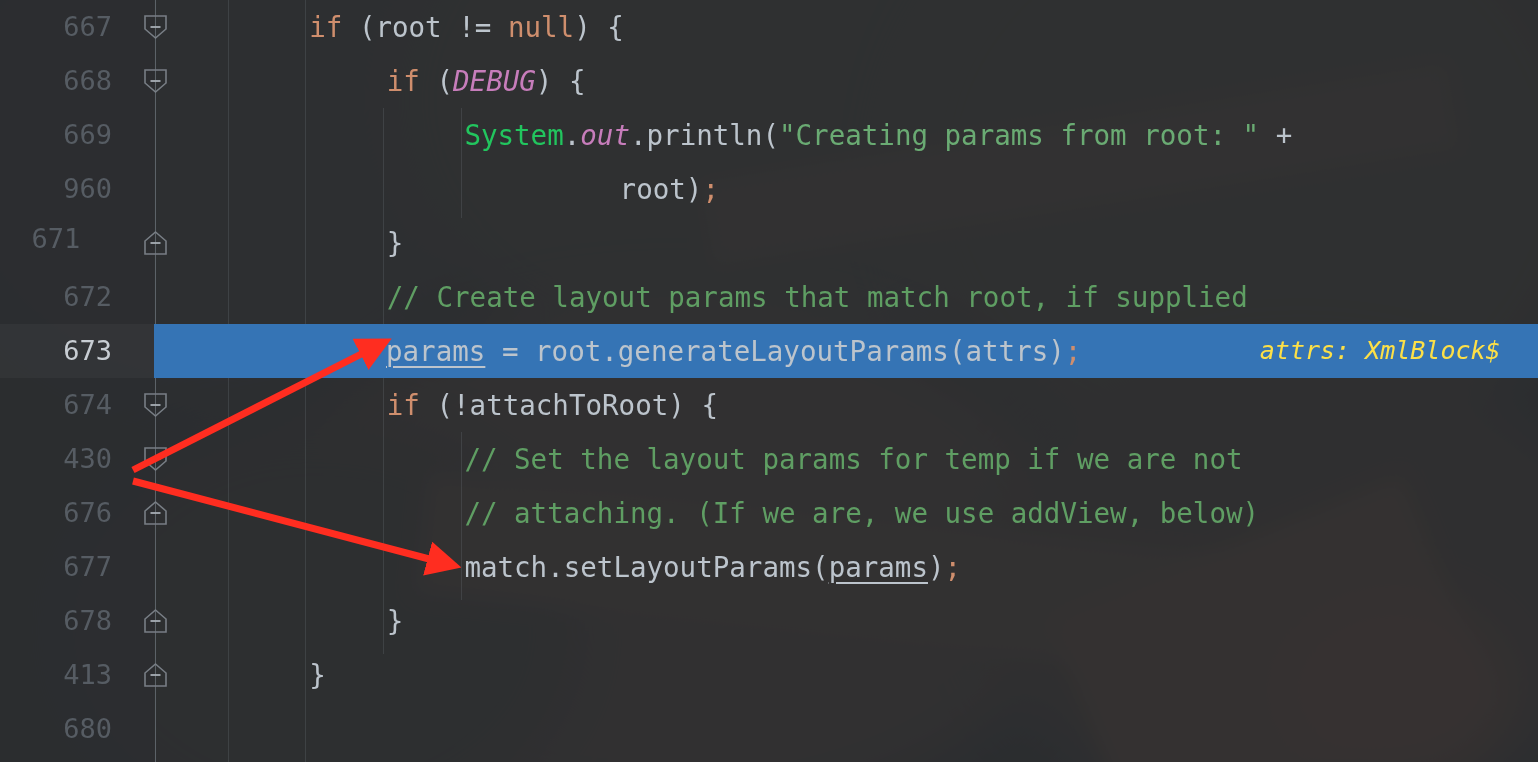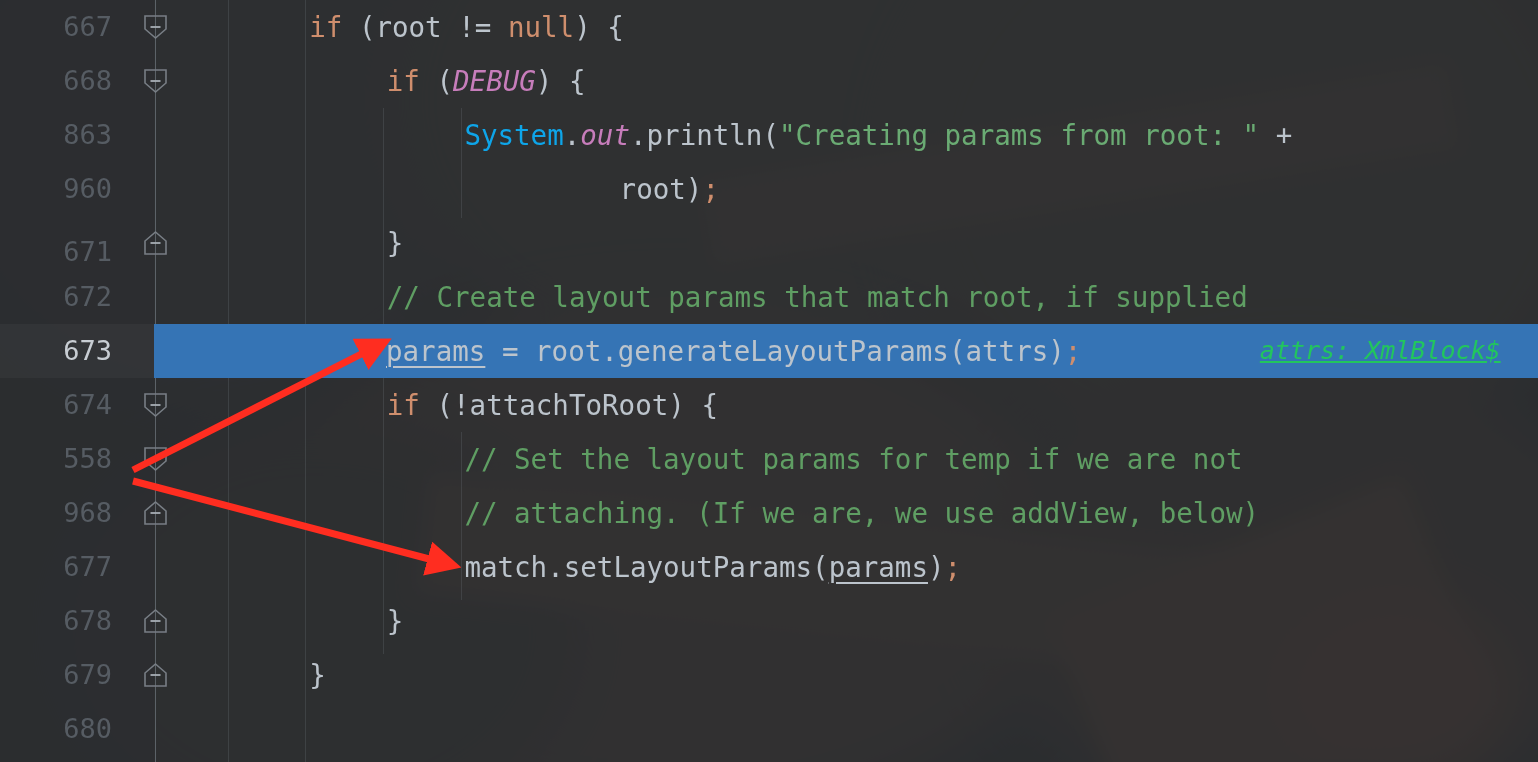--- a/index.html
+++ b/index.html
@@ -136,26 +136,26 @@
   .indent-guide {
     position: absolute;
     width: 1px;
     background: rgba(150,160,170,0.17);
     z-index: 2;
   }
 
   
   .kw      { color: #cf8e6d; }        
   .ident   { color: #bcc4cc; }        
-  .cls     { color: #0ea5e9; }        
+  .cls     { color: #22c55e; }        
   .field   { color: #c77dbb; font-style: italic; }  
   .str     { color: #6aab73; }        
   .cmt     { color: #5f9e63; }        
   .semi    { color: #cf8e6d; }        
-  .hint    { color: #22c55e; font-style: italic; text-decoration: underline; }
+  .hint    { color: #fde047; font-style: italic; }
   .under   { text-decoration: underline; text-underline-offset: 5px; text-decoration-thickness: 2px; }
   .sel .ident, .sel .kw, .sel .semi { }
 
   
   #arrows {
     position: absolute;
     inset: 0;
     z-index: 9;
     pointer-events: none;
   }
@@ -182,32 +182,32 @@
   <div class="indent-guide" style="left:228px; top:0;   height:762px;"></div>
   <div class="indent-guide" style="left:305px; top:0;   height:762px;"></div>
   <div class="indent-guide" style="left:383px; top:108px; height:546px;"></div>
   <div class="indent-guide" style="left:461px; top:108px; height:110px;"></div>
   <div class="indent-guide" style="left:461px; top:432px; height:168px;"></div>
 
   <div id="gutter">
     <div id="gutter-lines">
         <div class="ln" style="top: 0px;">667</div>
         <div class="ln" style="top: 54px;">668</div>
-        <div class="ln" style="top: 108px;">863</div>
+        <div class="ln" style="top: 108px;">669</div>
         <div class="ln" style="top: 162px;">960</div>
-        <div class="ln" style="top: 225px;">671</div>
+        <div class="ln" style="top: 212px; text-align: center;">671</div>
         <div class="ln" style="top: 270px;">672</div>
         <div class="gutter-cur-bg" style="top: 324px;"></div>
         <div class="ln current" style="top: 324px;">673</div>
         <div class="ln" style="top: 378px;">674</div>
-        <div class="ln" style="top: 432px;">558</div>
-        <div class="ln" style="top: 486px;">968</div>
+        <div class="ln" style="top: 432px;">430</div>
+        <div class="ln" style="top: 486px;">676</div>
         <div class="ln" style="top: 540px;">677</div>
         <div class="ln" style="top: 594px;">678</div>
-        <div class="ln" style="top: 648px;">679</div>
+        <div class="ln" style="top: 648px;">413</div>
         <div class="ln" style="top: 702px;">680</div>
       </div>
   </div>
 
   <div id="fold-col">
       <div class="fold-rail" style="top: 0px; height: 762px;"></div>
       <div class="fold-marker" style="top: 14px;">
         <svg width="27" height="26" viewBox="0 0 27 26">
           <path d="M3,2 H24 V15 L13.5,24 L3,15 Z" fill="none" stroke="#787e85" stroke-width="1.6"></path>
           <line x1="8.5" y1="13" x2="18.5" y2="13" stroke="#a8aeb5" stroke-width="1.8"></line>

